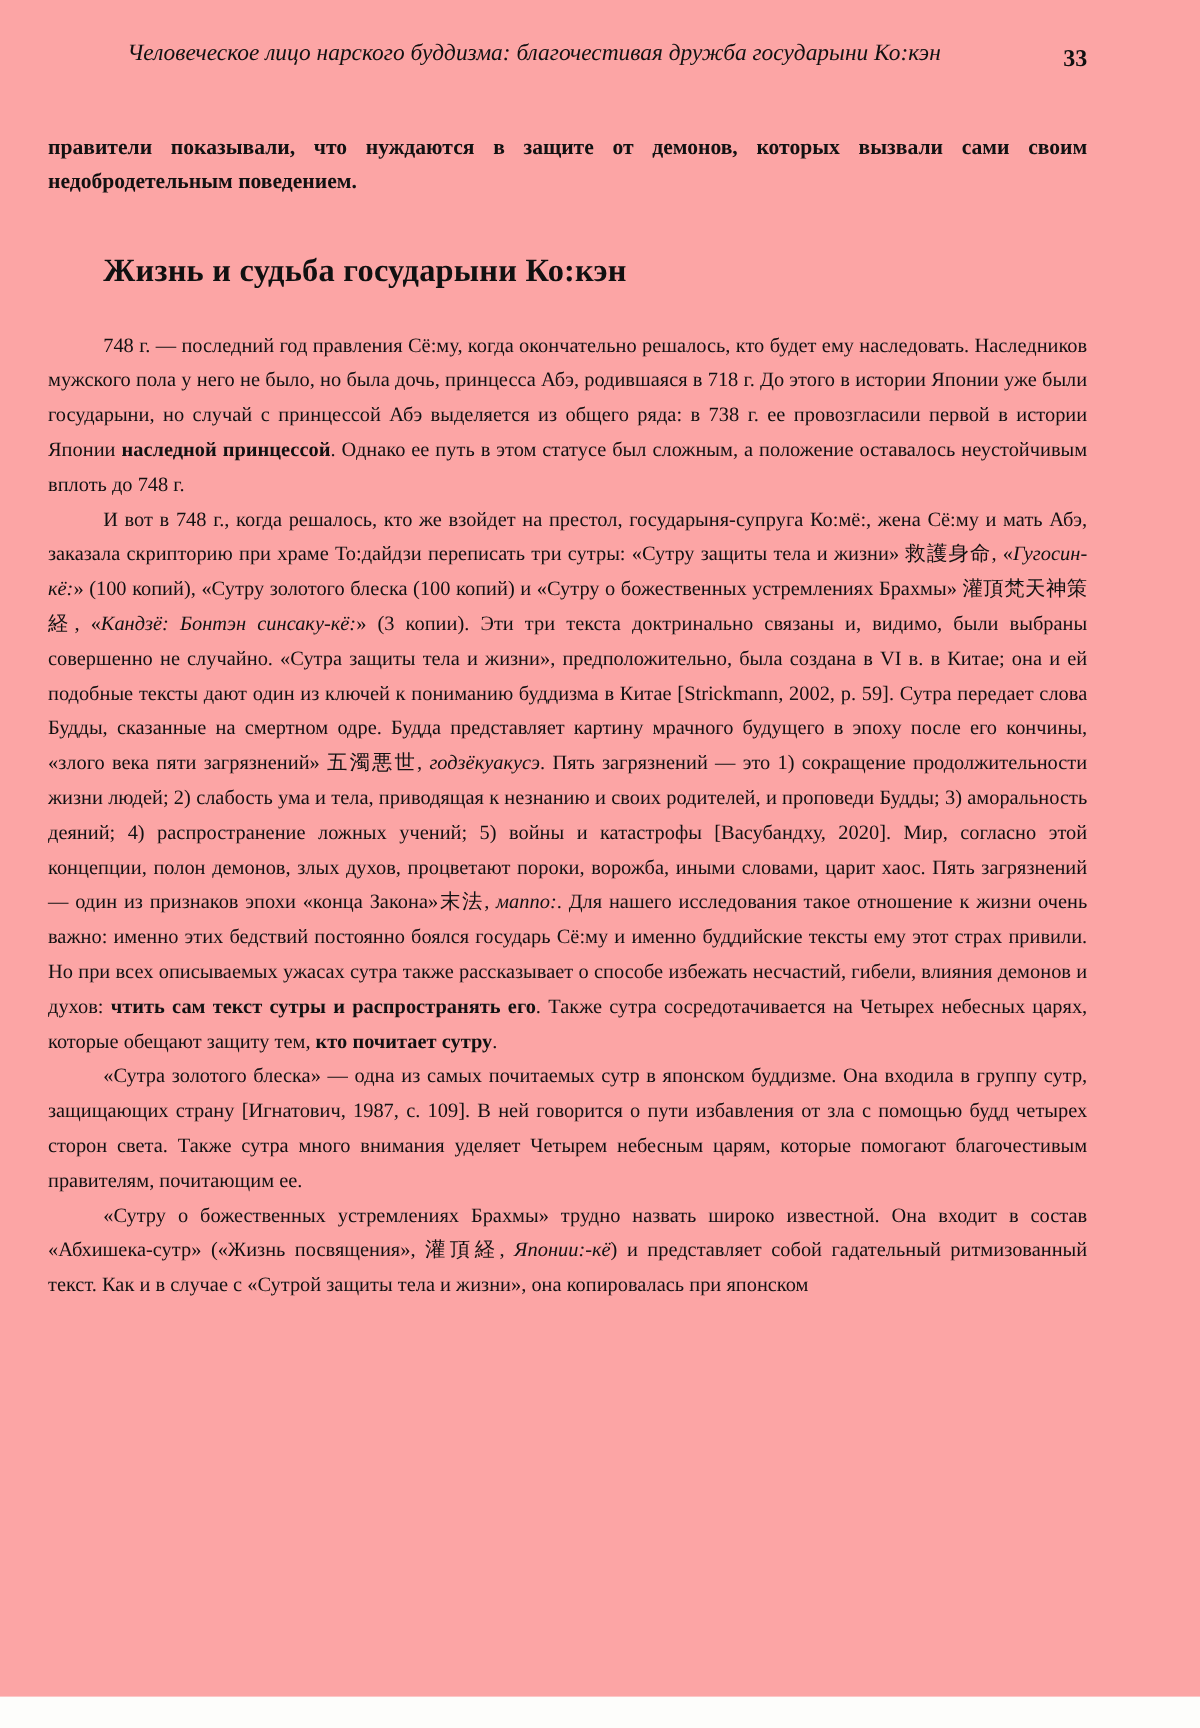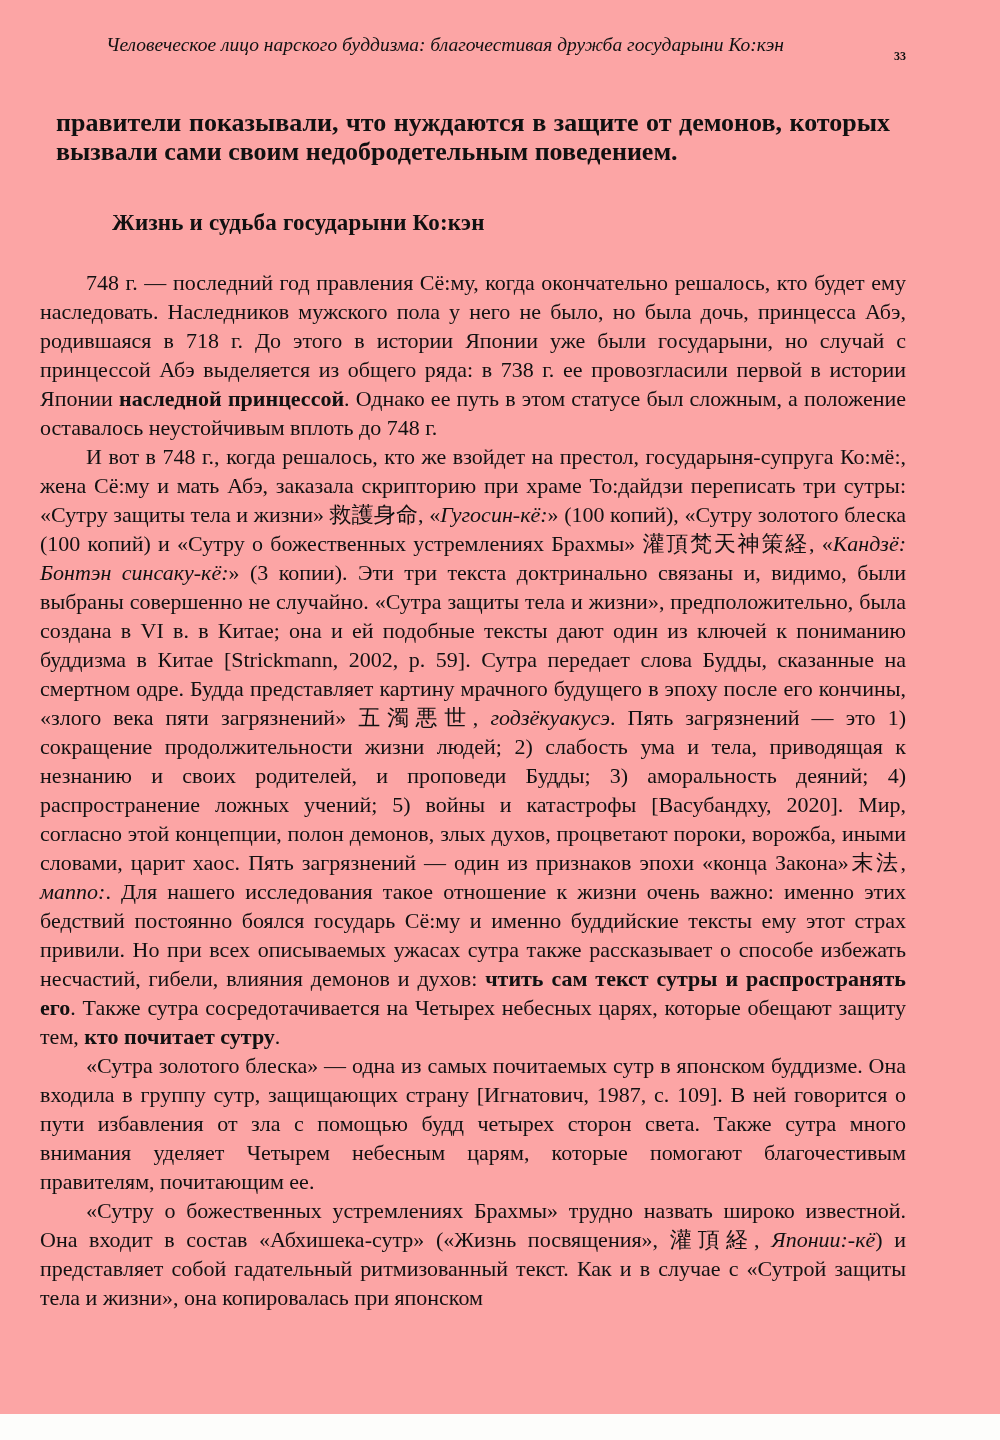--- a/index.html
+++ b/index.html
@@ -26,40 +26,40 @@
   }
   .running-title {
     display: block;
     text-align: center;
     font-style: italic;
     padding-right: 56px;
   }
   .page-number {
     position: absolute;
     right: 0;
-    top: 15px;
+    top: 4px;
     font-style: normal;
     font-weight: 600;
-    font-size: 12px;
+    font-size: 20px;
   }
   .intro {
-    margin: 16px;
+    margin: 0;
     font-weight: 700;
-    font-size: 26px;
+    font-size: 18px;
     line-height: 29px;
     text-align: justify;
   }
   .section-heading {
-    margin: 44px 0 32px 72px;
-    font-size: 23px;
+    margin: 44px 0 32px 46px;
+    font-size: 27px;
     font-weight: 700;
     letter-spacing: 0.2px;
   }
   .body-paragraphs {
-    font-size: 22px;
+    font-size: 17px;
     line-height: 29px;
     margin-top: 14px;
   }
   .para {
     margin: 0;
     text-indent: 46px;
     text-align: justify;
   }
   .b { font-weight: 700; }
   .i { font-style: italic; }

